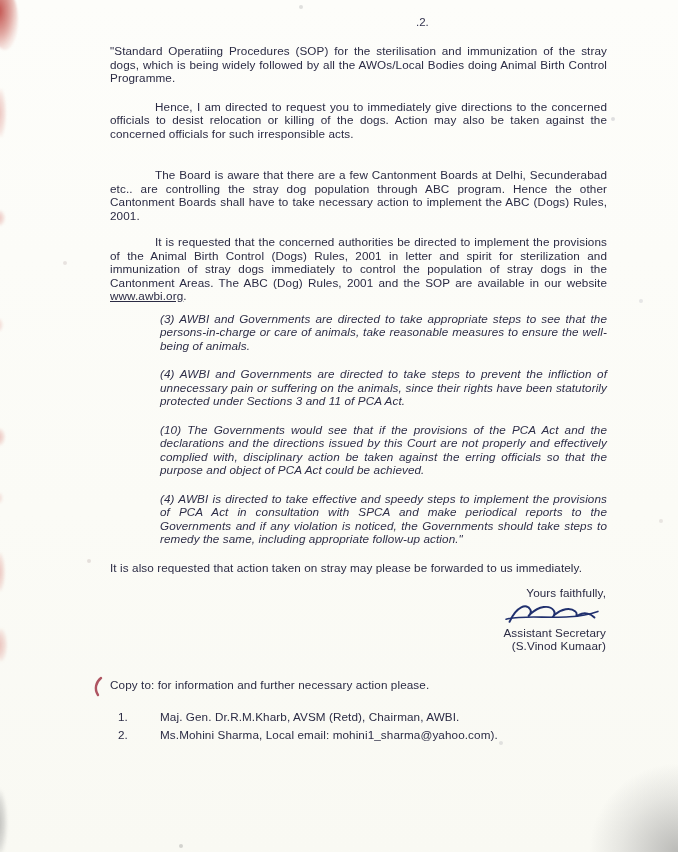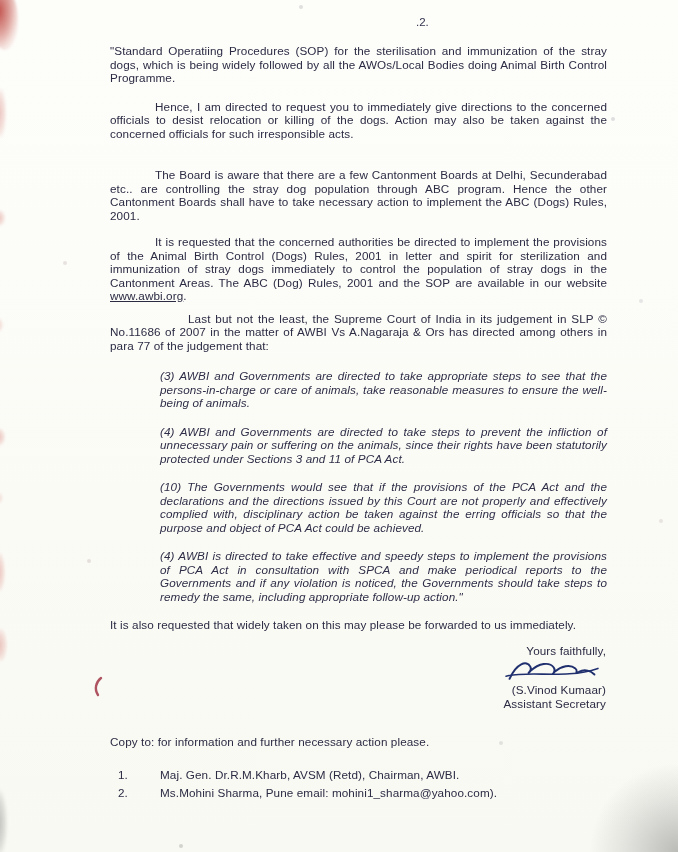--- a/index.html
+++ b/index.html
@@ -108,44 +108,43 @@
   <div class="content">
 
     <p class="para">"Standard Operatiing Procedures (SOP) for the sterilisation and immunization of the stray dogs, which is being widely followed by all the AWOs/Local Bodies doing Animal Birth Control Programme.</p>
 
     <p class="para ind1">Hence, I am directed to request you to immediately give directions to the concerned officials to desist relocation or killing of the dogs. Action may also be taken against the concerned officials for such irresponsible acts.</p>
 
     <p class="para ind1 p3m">The Board is aware that there are a few Cantonment Boards at Delhi, Secunderabad etc.. are controlling the stray dog population through ABC program. Hence the other Cantonment Boards shall have to take necessary action to implement the ABC (Dogs) Rules, 2001.</p>
 
     <p class="para ind1 p4m"><span>It is requested that the concerned authorities be directed to implement the provisions of the Animal Birth Control (Dogs) Rules, 2001 in letter and spirit for sterilization and immunization of stray dogs immediately to control the population of stray dogs in the Cantonment Areas. The ABC (Dog) Rules, 2001 and the SOP are available in our website </span><span class="link">www.awbi.org</span><span>.</span></p>
 
-    <p class="para ind2">Last but not the least, the Supreme Court of India in its judgement in SLP © No.11686 of 2007 in the matter of AWBI Vs A.Nagaraja &amp; Ors has directed among others in para 77 of the judgement that:</p>
 
     <p class="quote">(3) AWBI and Governments are directed to take appropriate steps to see that the persons-in-charge or care of animals, take reasonable measures to ensure the well-being of animals.</p>
     <p class="quote">(4) AWBI and Governments are directed to take steps to prevent the infliction of unnecessary pain or suffering on the animals, since their rights have been statutorily protected under Sections 3 and 11 of PCA Act.</p>
     <p class="quote">(10) The Governments would see that if the provisions of the PCA Act and the declarations and the directions issued by this Court are not properly and effectively complied with, disciplinary action be taken against the erring officials so that the purpose and object of PCA Act could be achieved.</p>
     <p class="quote">(4) AWBI is directed to take effective and speedy steps to implement the provisions of PCA Act in consultation with SPCA and make periodical reports to the Governments and if any violation is noticed, the Governments should take steps to remedy the same, including appropriate follow-up action."</p>
 
-    <p class="closing">It is also requested that widely taken on this may please be forwarded to us immediately.</p>
+    <p class="closing">It is also requested that action taken on stray may please be forwarded to us immediately.</p>
 
     <div class="sig">
       <div>Yours faithfully,</div>
       <svg class="signature-svg" width="100" height="26" viewBox="0 0 110 30">
         <path d="M6 24 C14 6, 26 2, 30 10 C33 16, 24 20, 30 15 C40 6, 52 4, 57 11 C61 17, 52 21, 58 16 C66 9, 76 7, 82 12 C86 15, 80 19, 86 16 C93 12, 100 15, 104 19" stroke="#20306e" stroke-width="2.2" fill="none" stroke-linecap="round"></path>
         <path d="M2 21 C30 14, 70 25, 108 12" stroke="#20306e" stroke-width="1.8" fill="none" stroke-linecap="round"></path>
       </svg>
+      <div>Assistant Secretary</div>
       <div>(S.Vinod Kumaar)</div>
-      <div>Assistant Secretary</div>
     </div>
 
     <p class="copy">Copy to: for information and further necessary action please.</p>
 
     <div class="row">
       <span class="num">1.</span>
       <span>Maj. Gen. Dr.R.M.Kharb, AVSM (Retd), Chairman, AWBI.</span>
     </div>
     <div class="row">
       <span class="num">2.</span>
-      <span>Ms.Mohini Sharma, Pune email: mohini1_sharma@yahoo.com).</span>
+      <span>Ms.Mohini Sharma, Local email: mohini1_sharma@yahoo.com).</span>
     </div>
 
   </div>
 </div>
 
 </body></html>

